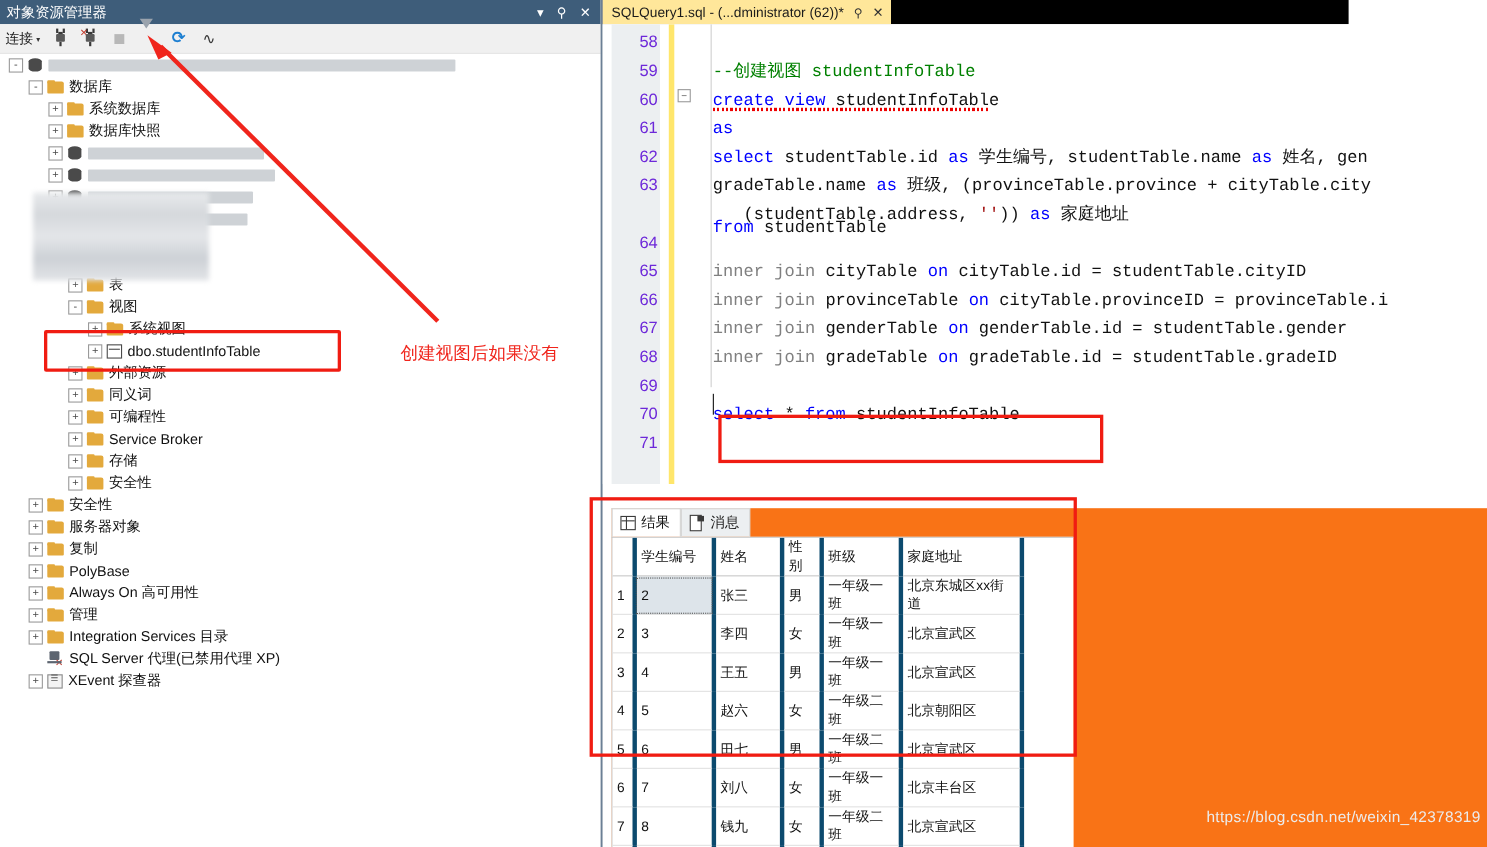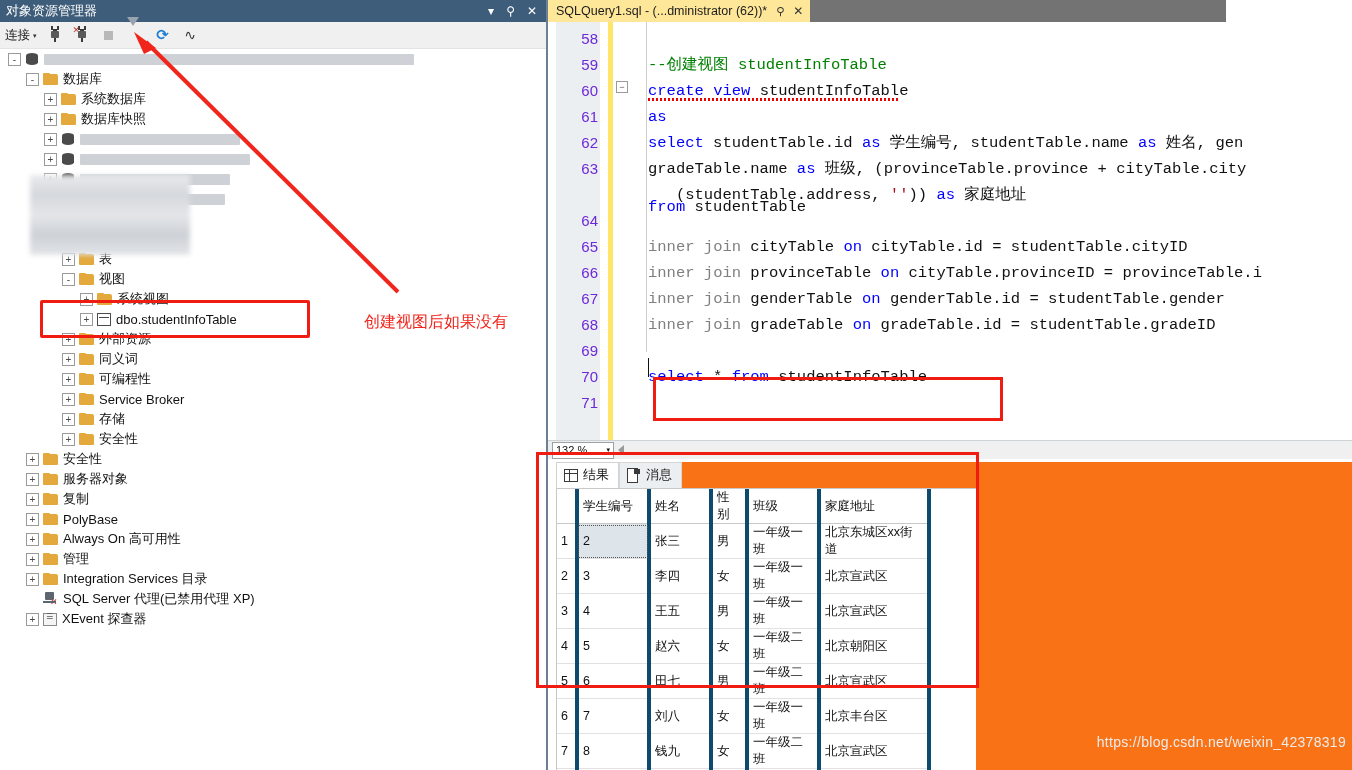--- a/index.html
+++ b/index.html
@@ -82,21 +82,21 @@
     color:#f0251c; font-size:16px; line-height:27px;
     font-family:"Liberation Sans","DejaVu Sans",sans-serif;
   }
 
   
   #splitter { position:absolute; left:546px; top:0; width:2px; height:770px; background:#6b7f95; }
   #splitter2 { position:absolute; left:548px; top:22px; width:8px; height:748px; background:#e7e8ea; }
 
   
   #rightpane { position:absolute; left:548px; top:0; width:804px; height:770px; background:#fff; }
-  #tabstrip { position:absolute; left:0; top:0; width:678px; height:22px; background:#737373; }
+  #tabstrip { position:absolute; left:0; top:0; width:678px; height:22px; background:#000000; }
   #tab {
     position:absolute; left:0; top:0; height:22px; background:#ffe79a; color:#1b1b1b;
     font-size:12.5px; display:flex; align-items:center; padding:0 7px 0 8px; gap:9px;
   }
   #tab .pin { font-size:11px; color:#333; }
   #tab .cls { font-size:12px; color:#333; }
 
   #editor { position:absolute; left:0; top:22px; width:804px; height:418px; background:#fff; overflow:hidden; }
   #gutterbg { position:absolute; left:8px; top:0; width:44px; height:418px; background:#eceff1; }
   #changebar { position:absolute; left:60px; top:0; width:5px; height:418px; background:#ffe66b; }
@@ -393,29 +393,20 @@
           <div class="lnum" style="top: 342px;">70</div>
           <div class="code" style="top: 342px;"><span class="kw">select</span> * <span class="kw">from</span> studentInfoTable</div>
           <div class="lnum" style="top: 368px;">71</div>
           <div style="position: absolute; left: 100px; top: 76px; width: 252px; height: 3px; background: repeating-linear-gradient(90deg, rgb(238, 0, 0) 0px, rgb(238, 0, 0) 2px, transparent 2px, transparent 4px);"></div>
         </div>
       <div class="collapse-box" style="top:59px;">−</div>
       <div id="caret" style="top:336px;"></div>
       <div id="editor-redbox"></div>
     </div>
 
-    <div id="zoombar">
-      <div id="zoomsel">
-        <span>132 %</span>
-        <span class="ar">▾</span>
-      </div>
-      <div id="hscroll">
-          <i class="lft"></i>
-        </div>
-    </div>
 
     <div id="results">
       <div id="restabs">
         <div class="restab active">
           <span class="grid-ico"></span>
           <span>结果</span>
         </div>
         <div class="restab inactive">
           <span class="msg-ico"></span>
           <span>消息</span>

